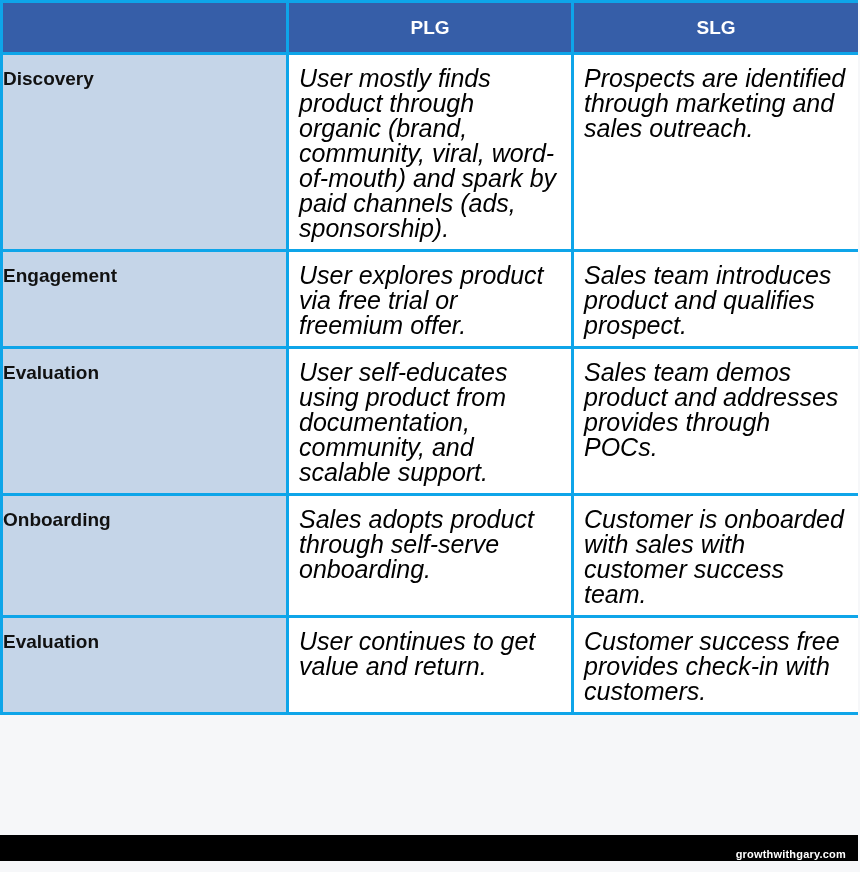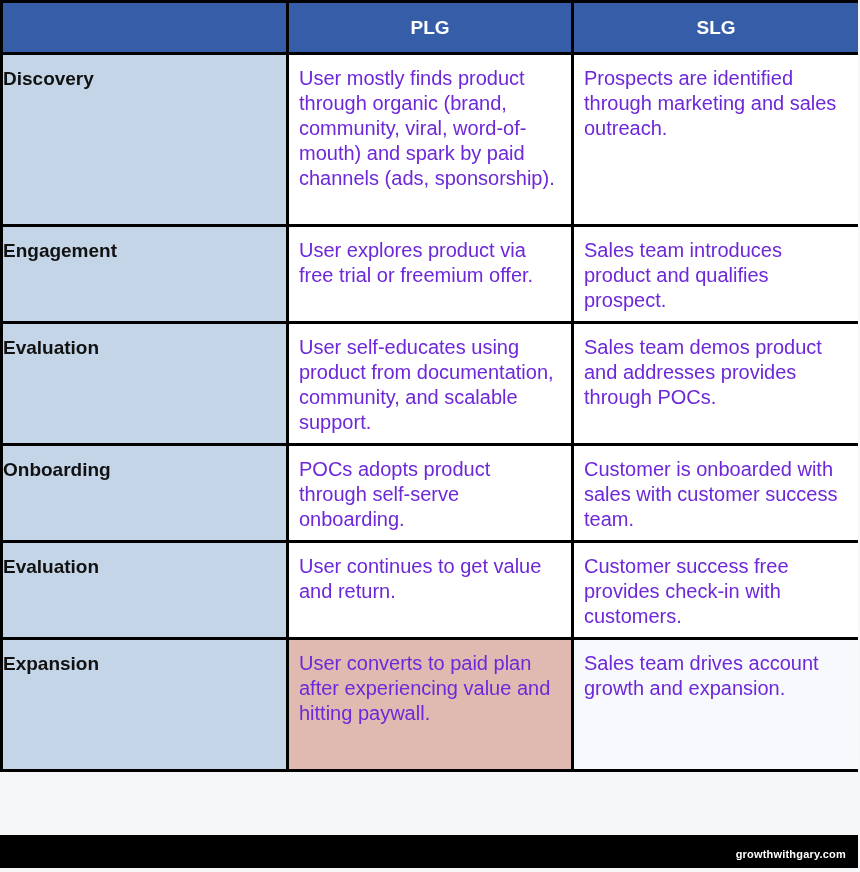--- a/index.html
+++ b/index.html
@@ -21,21 +21,21 @@
       width: 858px;
       height: 835px;
       overflow: hidden;
     }
     table {
       border-collapse: collapse;
       table-layout: fixed;
       width: 858px;
     }
     td, th {
-      border: 3px solid #000000;
+      border: 3px solid #0ea5e9;
       vertical-align: top;
       padding: 0;
     }
     col.c0 { width: 286px; }
     col.c1 { width: 285px; }
     col.c2 { width: 287px; }
     th {
       background: #365ea8;
       color: #ffffff;
       font-weight: bold;
@@ -48,44 +48,45 @@
     }
     td.stage {
       background: #c5d5e8;
       color: #111111;
       font-weight: bold;
       font-size: 19px;
       padding-top: 13px;
     }
     td.desc {
       background: #ffffff;
-      color: #6d28d9;
-      font-size: 20px;
+      color: #000000;
+      font-size: 25px;
       line-height: 25px;
       padding: 11px 10px 8px 10px;
+      font-style: italic;
     }
     td.desc.hl {
       background: #e0bab0;
     }
     td.desc.faint {
       background: #f8f9fc;
     }
     tr.r1 td { height: 150px; }
     tr.r2 td { height: 75px; }
     tr.r3 td { height: 100px; margin-top: 20px; }
     tr.r4 td { height: 75px; }
     tr.r5 td { height: 75px; }
     tr.r6 td { height: 75px; }
     tr.r7 td { height: 110px; }
     .footer {
       position: absolute;
       left: 0;
       top: 835px;
       width: 858px;
-      height: 33px;
+      height: 26px;
       background: #000000;
     }
     .footer-text {
       position: absolute;
       right: 12px;
       top: 13px;
       color: #ffffff;
       font-size: 11px;
       font-weight: bold;
       font-family: "Liberation Sans", sans-serif;
@@ -120,32 +121,27 @@
         <td class="desc">User explores product via free trial or freemium offer.</td>
         <td class="desc">Sales team introduces product and qualifies prospect.</td>
       </tr>
       <tr class="r3">
         <td class="stage">Evaluation</td>
         <td class="desc">User self-educates using product from documentation, community, and scalable support.</td>
         <td class="desc">Sales team demos product and addresses provides through POCs.</td>
       </tr>
       <tr class="r5">
         <td class="stage">Onboarding</td>
-        <td class="desc">POCs adopts product through self-serve onboarding.</td>
+        <td class="desc">Sales adopts product through self-serve onboarding.</td>
         <td class="desc">Customer is onboarded with sales with customer success team.</td>
       </tr>
       <tr class="r6">
         <td class="stage">Evaluation</td>
         <td class="desc">User continues to get value and return.</td>
         <td class="desc">Customer success free provides check-in with customers.</td>
-      </tr>
-      <tr class="r7">
-        <td class="stage">Expansion</td>
-        <td class="desc hl">User converts to paid plan after experiencing value and hitting paywall.</td>
-        <td class="desc faint">Sales team drives account growth and expansion.</td>
       </tr>
     </tbody>
   </table>
 </div>
 
 <div class="footer">
   <span class="footer-text">growthwithgary.com</span>
 </div>
 
 </body></html>

